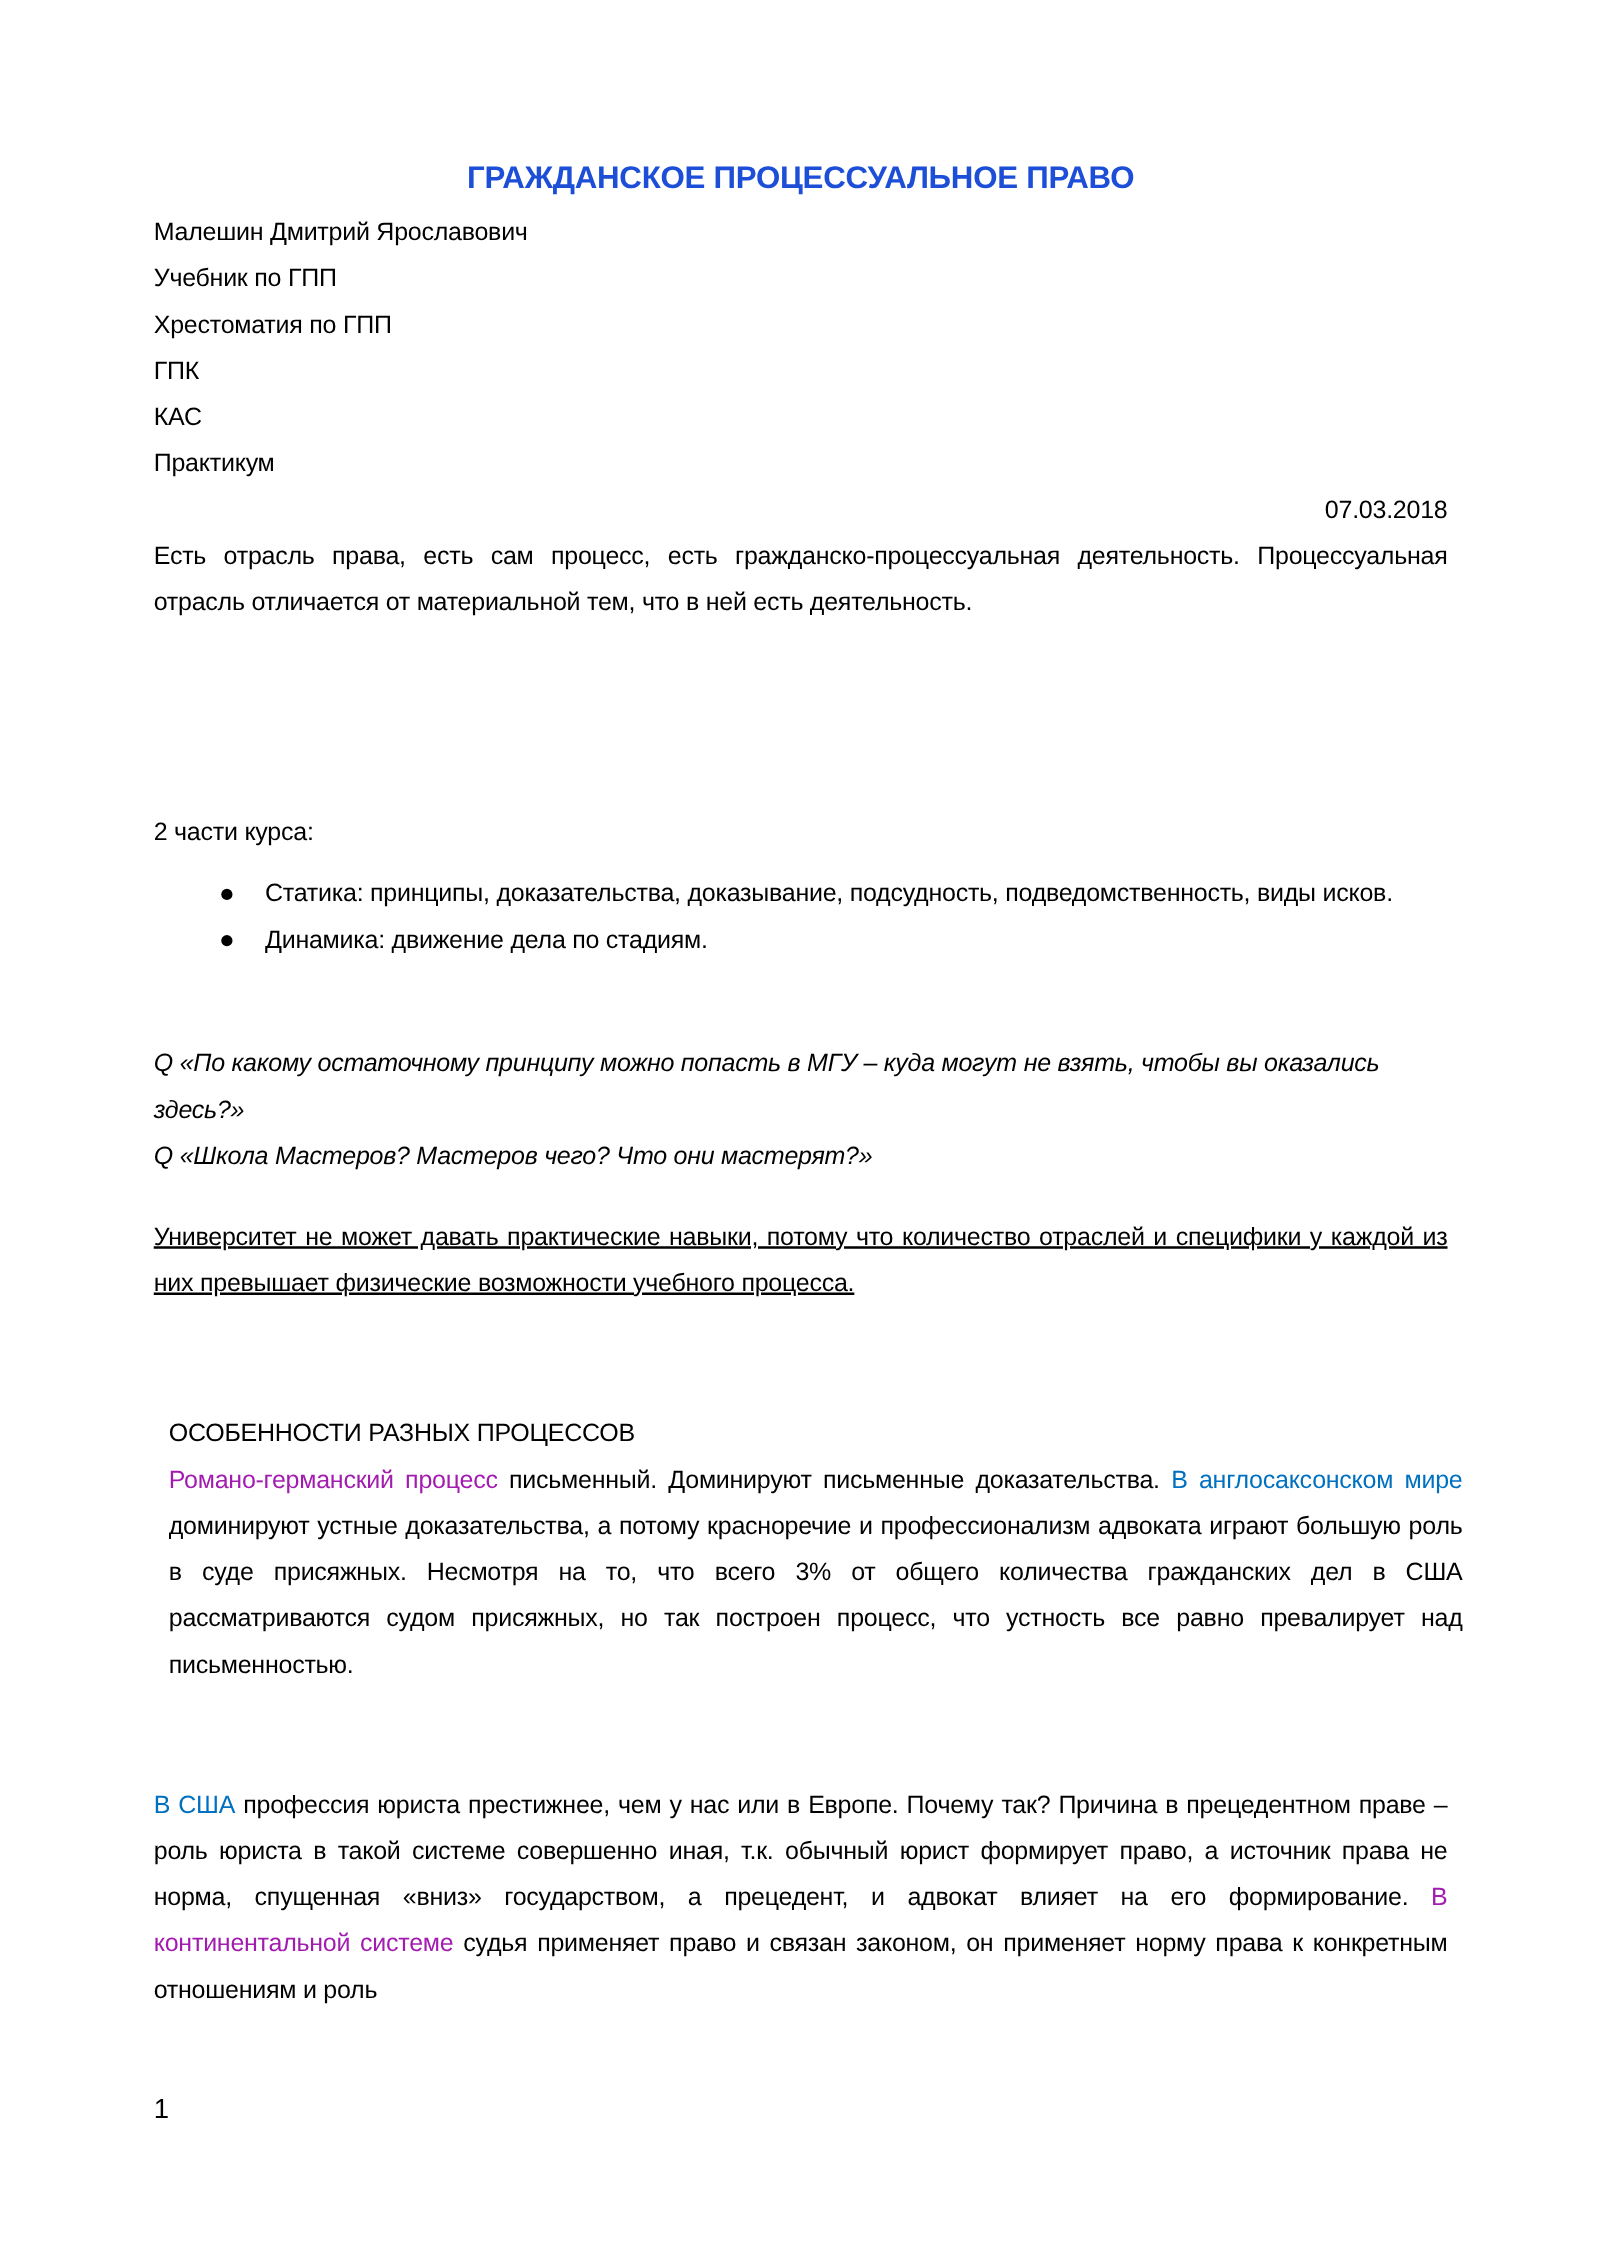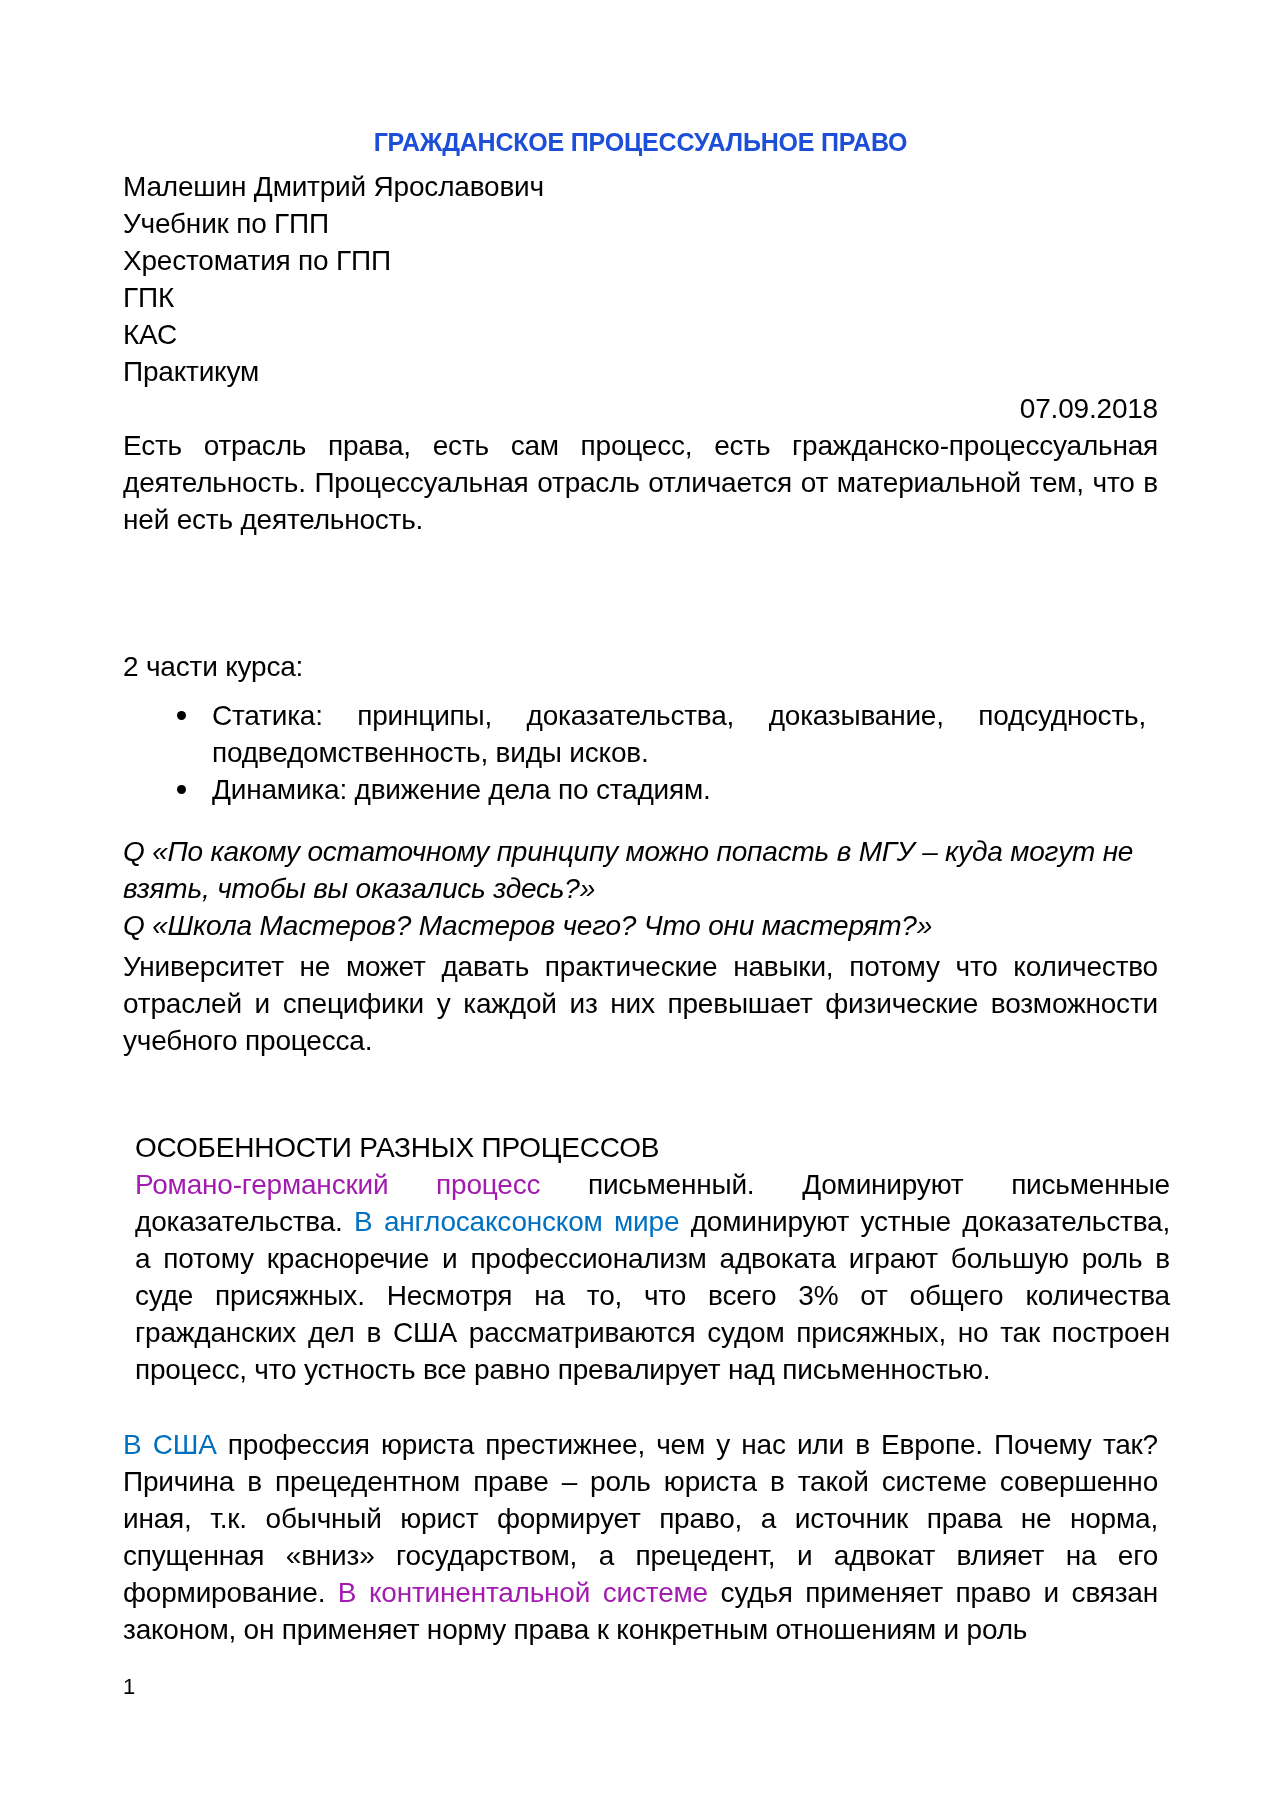--- a/index.html
+++ b/index.html
@@ -1,19 +1,19 @@
 <!DOCTYPE html>
 <html><head>
 <meta charset="utf-8">
 <style>
   html, body { margin: 0; padding: 0; background: #ffffff; }
   body { width: 1280px; height: 1811px; position: relative; overflow: hidden;
          font-family: "Liberation Sans", "DejaVu Sans", sans-serif; color: #000; }
   .page { position: absolute; left: 123px; top: 0; width: 1035px; }
-  .line { font-size: 28px; line-height: 37px; letter-spacing: -0.2px; }
+  .line { font-size: 20px; line-height: 37px; letter-spacing: -0.2px; }
   .title { position: absolute; top: 124px; left: 0; width: 1035px; text-align: center;
            font-weight: bold; color: #1d4ed8; font-size: 25px; line-height: 37px; letter-spacing: -0.2px; }
   .block { position: absolute; left: 0; width: 1035px; }
   .justify { text-align: justify; text-align-last: left; }
   .right { text-align: right; }
   .b { font-weight: normal; }
   .red { color: #a21caf; }
   .blue { color: #0070C0; }
   .it { font-style: italic; }
   ul.bullets { list-style: none; margin: 12px; padding: 0; }
@@ -28,38 +28,38 @@
 
   <div class="title">ГРАЖДАНСКОЕ ПРОЦЕССУАЛЬНОЕ ПРАВО</div>
 
   <div class="block line" style="top:168px;">
     <div>Малешин Дмитрий Ярославович</div>
     <div>Учебник по ГПП</div>
     <div>Хрестоматия по ГПП</div>
     <div>ГПК</div>
     <div>КАС</div>
     <div>Практикум</div>
-    <div class="right">07.09.2018</div>
+    <div class="right">07.03.2018</div>
     <div class="justify"><span>Есть отрасль права, есть сам процесс, есть </span><span class="b">гражданско-процессуальная деятельность.</span><span> Процессуальная отрасль отличается от материальной тем, что в ней есть деятельность.</span></div>
   </div>
 
   <div class="block line" style="top:648px;">
     <div>2 части курса:</div>
     <ul class="bullets">
       <li class="justify"><span class="dot"></span><span class="b">Статика</span><span>: принципы, доказательства, доказывание, подсудность, подведомственность, виды исков.</span></li>
       <li class="justify"><span class="dot"></span><span class="b">Динамика</span><span>: движение дела по стадиям.</span></li>
     </ul>
   </div>
 
   <div class="block line it" style="top:833px;">
     <div>Q «По какому остаточному принципу можно попасть в МГУ – куда могут не взять, чтобы вы оказались здесь?»</div>
     <div>Q «Школа Мастеров? Мастеров чего? Что они мастерят?»</div>
   </div>
 
-  <div class="block line justify" style="top:948px;">Университет не может давать практические навыки, потому что количество отраслей и специфики у каждой из них превышает физические возможности учебного процесса.</div>
+  <div class="block line justify" style="top:972px;text-decoration:underline;">Университет не может давать практические навыки, потому что количество отраслей и специфики у каждой из них превышает физические возможности учебного процесса.</div>
 
   <div class="block line" style="top:1129px;margin-left:12px;">
     <div class="b">ОСОБЕННОСТИ РАЗНЫХ ПРОЦЕССОВ</div>
     <div class="justify"><span class="red">Романо-германский процесс</span><span> письменный. Доминируют письменные доказательства. </span><span class="blue">В англосаксонском мире</span><span> доминируют устные доказательства, а потому красноречие и профессионализм адвоката играют большую роль в суде присяжных. Несмотря на то, что всего 3% от общего количества гражданских дел в США рассматриваются судом присяжных, но так построен процесс, что устность все равно превалирует над письменностью.</span></div>
   </div>
 
   <div class="block line justify" style="top:1426px;"><span class="blue">В США</span><span> профессия юриста престижнее, чем у нас или в Европе. Почему так? </span><span class="b">Причина в прецедентном праве</span><span> – роль юриста в такой системе совершенно иная, т.к. обычный юрист формирует право, а источник права не норма, спущенная «вниз» государством, а прецедент, и адвокат влияет на его формирование. </span><span class="red">В континентальной системе</span><span> судья применяет право и связан законом, он применяет норму права к конкретным отношениям и роль</span></div>
 
 </div>
 

